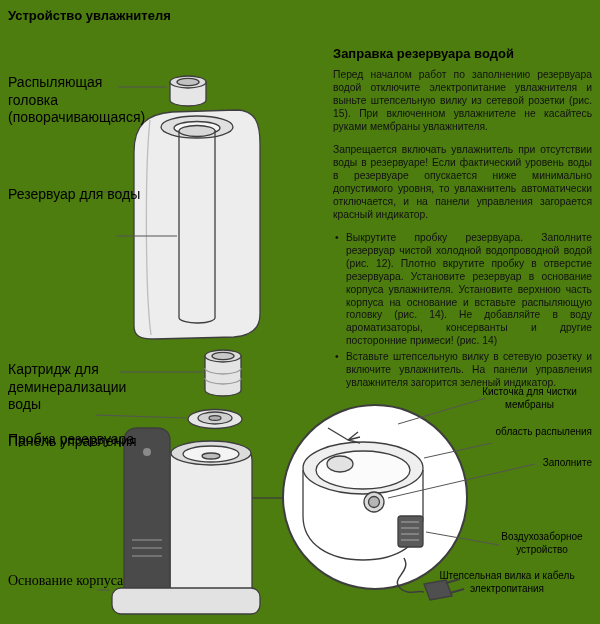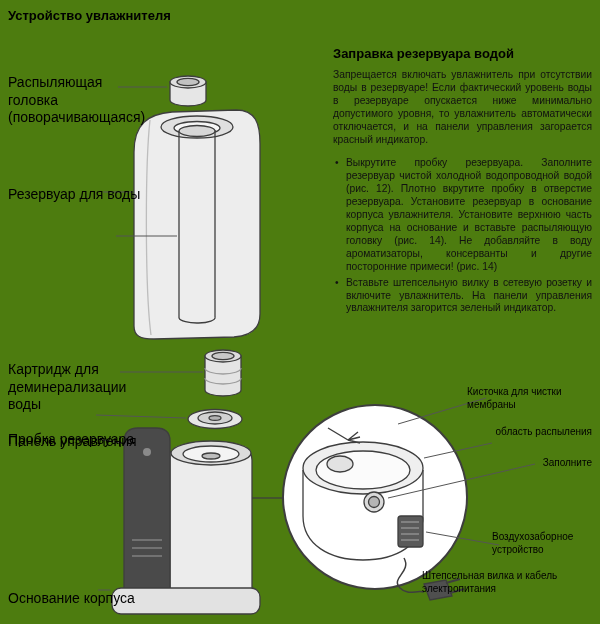--- a/index.html
+++ b/index.html
@@ -9,21 +9,21 @@
   .svg-layer { position:absolute; left:0; top:0; width:600px; height:624px; }
   .left-title { position:absolute; left:8px; top:8px; font-size:13px; font-weight:bold; color:#000; }
   .part-label { position:absolute; font-size:14px; line-height:1.25; color:#000; }
   .right-col { position:absolute; left:333px; top:6px; width:259px;margin-top:40px; }
   .right-title { font-size:13px; font-weight:bold; color:#000; margin-bottom:8px; }
   .right-col p { font-size:10.3px; line-height:1.26; text-align:justify; margin-bottom:10px; }
   .right-col ul { list-style:none; margin-top:2px; }
   .right-col li { position:relative; font-size:10.3px; line-height:1.26; text-align:justify;
                   padding-left:13px; margin-bottom:3px; }
   .right-col li::before { content:"\2022"; position:absolute; left:2px; top:0; }
-  .detail-label { position:absolute; font-size:10px; line-height:1.25; text-align:left; color:#000; }
+  .detail-label { position:absolute; font-size:10px; line-height:1.25; text-align:center; color:#000; }
 </style>
 </head>
 <body>
 
 <div class="page">
 
   <svg class="svg-layer" width="600" height="624" viewBox="0 0 600 624">
     <g fill="none" stroke="#3e3e3e" stroke-width="1.3">
 
       <g>
@@ -101,24 +101,25 @@
     </g>
   </svg>
 
   <div class="left-title">Устройство увлажнителя</div>
 
   <div class="part-label" style="left:8px; top:74px; width:112px;">Распыляющая головка (поворачивающаяся)</div>
   <div class="part-label" style="left:8px; top:186px;">Резервуар для воды</div>
   <div class="part-label" style="left:8px; top:361px; width:112px;">Картридж для деминерализации воды</div>
   <div class="part-label" style="left:8px; top:431px;">Пробка резервуара</div>
   <div class="part-label" style="left:8px; top:433px;">Панель управления</div>
-  <div class="part-label" style="left:8px; top:590px;">Основание корпуса</div>
+  <div class="part-label" style="left:8px; top:572px;font-family:Liberation Serif, serif;">Основание корпуса</div>
 
   <div class="right-col">
     <div class="right-title">Заправка резервуара водой</div>
+    <p>Перед началом работ по заполнению резервуара водой отключите электропитание увлажнителя и выньте штепсельную вилку из сетевой розетки (рис. 15). При включенном увлажнителе не касайтесь руками мембраны увлажнителя.</p>
     <p>Запрещается включать увлажнитель при отсутствии воды в резервуаре! Если фактический уровень воды в резервуаре опускается ниже минимально допустимого уровня, то увлажнитель автоматически отключается, и на панели управления загорается красный индикатор.</p>
     <ul>
       <li>Выкрутите пробку резервуара. Заполните резервуар чистой холодной водопроводной водой (рис. 12). Плотно вкрутите пробку в отверстие резервуара. Установите резервуар в основание корпуса увлажнителя. Установите верхнюю часть корпуса на основание и вставьте распыляющую головку (рис. 14). Не добавляйте в воду ароматизаторы, консерванты и другие посторонние примеси! (рис. 14)</li>
       <li>Вставьте штепсельную вилку в сетевую розетку и включите увлажнитель. На панели управления увлажнителя загорится зеленый индикатор.</li>
     </ul>
   </div>
 
   <div class="detail-label" style="right:8px; top:386px; width:125px;">Кисточка для чистки мембраны</div>
   <div class="detail-label" style="right:8px; top:426px;">область распыления</div>
   <div class="detail-label" style="right:8px; top:457px;">Заполните</div>

